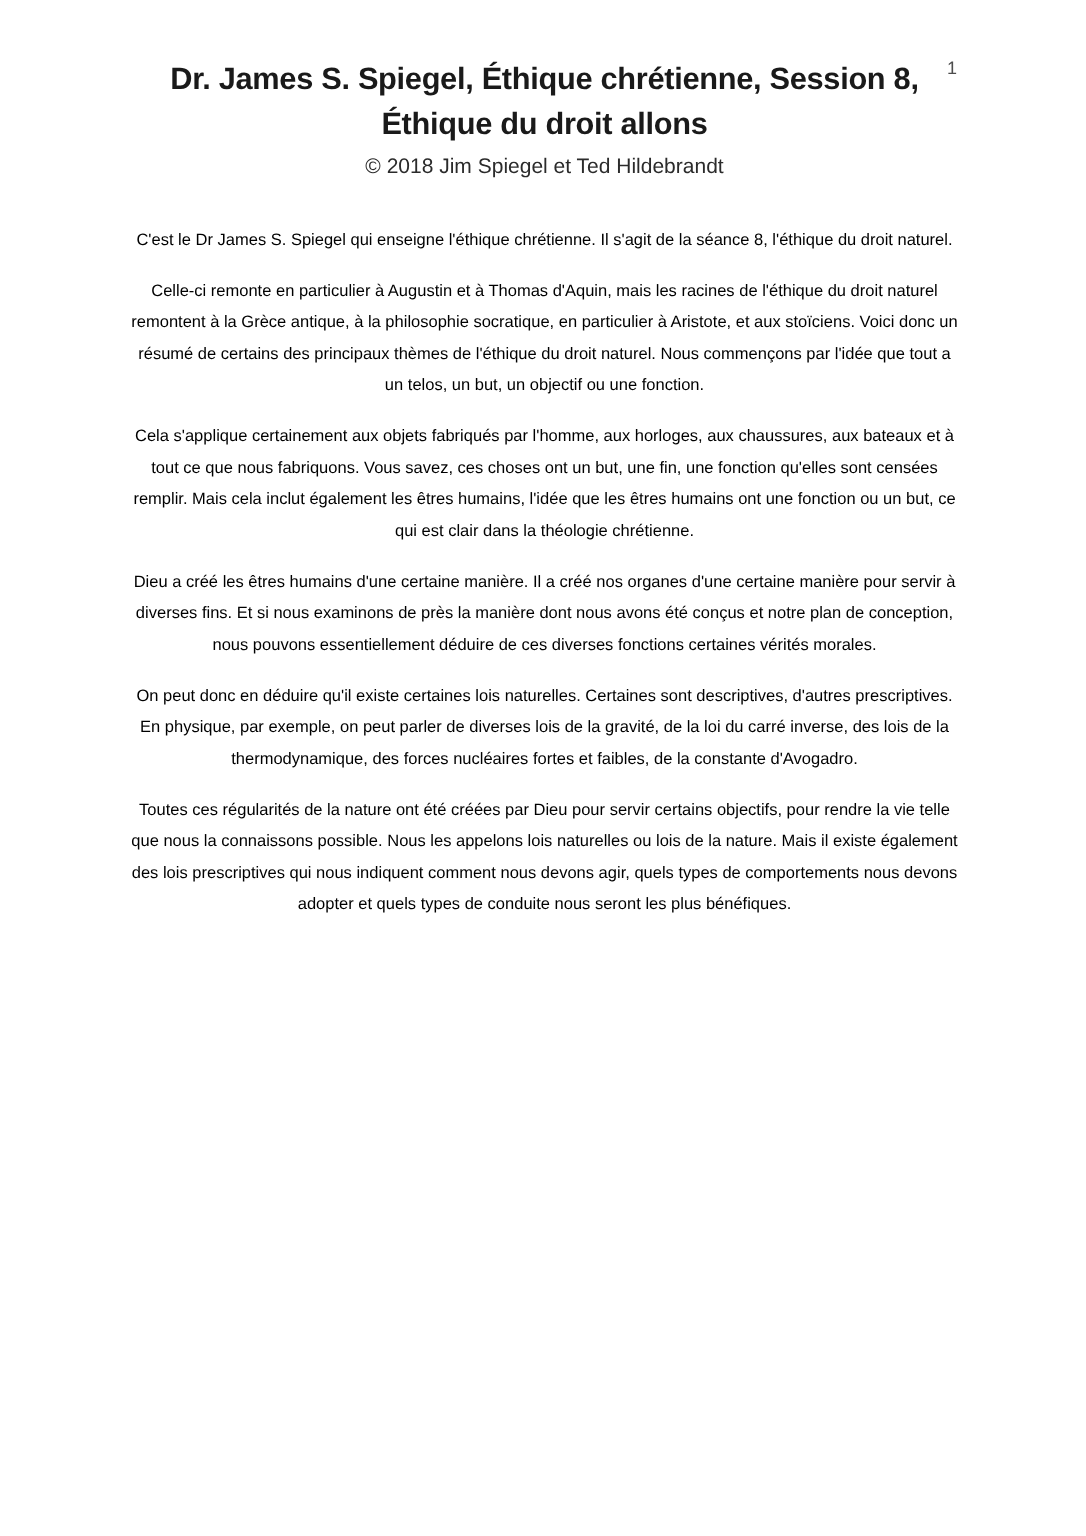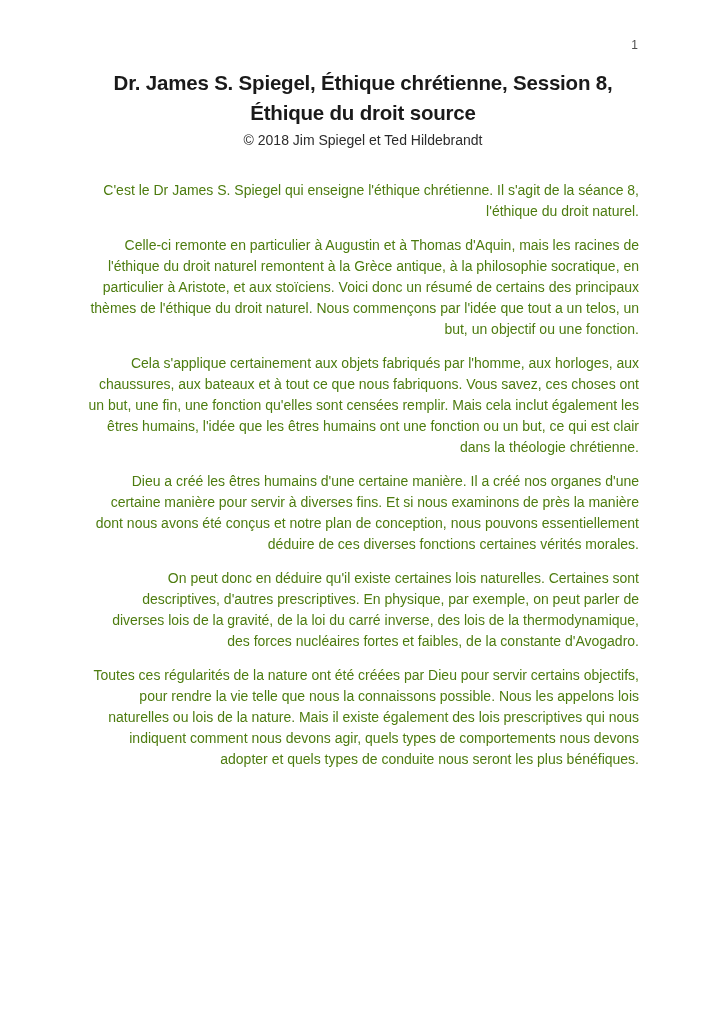--- a/index.html
+++ b/index.html
@@ -20,21 +20,21 @@
   }
   .page-number {
     position: absolute;
     top: 38px;
     right: 86px;
     font-size: 12px;
     line-height: 14px;
     color: #4d4d4d;
   }
   .content {
-    padding: 68px 85px 0 87px;
+    padding: 38px 85px 0 87px;
   }
   .doc-title {
     text-align: center;
     font-weight: bold;
     font-size: 20.5px;
     line-height: 30px;
     color: #1a1a1a;
     letter-spacing: -0.2px;
   }
   .doc-copyright {
@@ -42,38 +42,38 @@
     font-size: 14px;
     line-height: 19px;
     margin-top: 3px;
     color: #2b2b2b;
   }
   .body-text {
     margin-top: 30px;
   }
   .body-text p {
     margin: 0 0 13px 0;
-    font-size: 14px;
+    font-size: 11px;
     line-height: 21px;
-    color: #4d7c0f;
-    text-align: right;
+    color: #000000;
+    text-align: center;
   }
 </style>
 </head>
 <body>
 
 <div class="page">
 
   <div class="page-number">1</div>
 
   <div class="content">
 
     <div class="doc-title">
       <div>Dr. James S. Spiegel, Éthique chrétienne, Session 8,</div>
-      <div>Éthique du droit source</div>
+      <div>Éthique du droit allons</div>
     </div>
 
     <div class="doc-copyright">© 2018 Jim Spiegel et Ted Hildebrandt</div>
 
     <div class="body-text">
       <p>C'est le Dr James S. Spiegel qui enseigne l'éthique chrétienne. Il s'agit de la séance 8, l'éthique du droit naturel.</p>
       <p>Celle-ci remonte en particulier à Augustin et à Thomas d'Aquin, mais les racines de l'éthique du droit naturel remontent à la Grèce antique, à la philosophie socratique, en particulier à Aristote, et aux stoïciens. Voici donc un résumé de certains des principaux thèmes de l'éthique du droit naturel. Nous commençons par l'idée que tout a un telos, un but, un objectif ou une fonction.</p>
       <p>Cela s'applique certainement aux objets fabriqués par l'homme, aux horloges, aux chaussures, aux bateaux et à tout ce que nous fabriquons. Vous savez, ces choses ont un but, une fin, une fonction qu'elles sont censées remplir. Mais cela inclut également les êtres humains, l'idée que les êtres humains ont une fonction ou un but, ce qui est clair dans la théologie chrétienne.</p>
       <p>Dieu a créé les êtres humains d'une certaine manière. Il a créé nos organes d'une certaine manière pour servir à diverses fins. Et si nous examinons de près la manière dont nous avons été conçus et notre plan de conception, nous pouvons essentiellement déduire de ces diverses fonctions certaines vérités morales.</p>
       <p>On peut donc en déduire qu'il existe certaines lois naturelles. Certaines sont descriptives, d'autres prescriptives. En physique, par exemple, on peut parler de diverses lois de la gravité, de la loi du carré inverse, des lois de la thermodynamique, des forces nucléaires fortes et faibles, de la constante d'Avogadro.</p>

